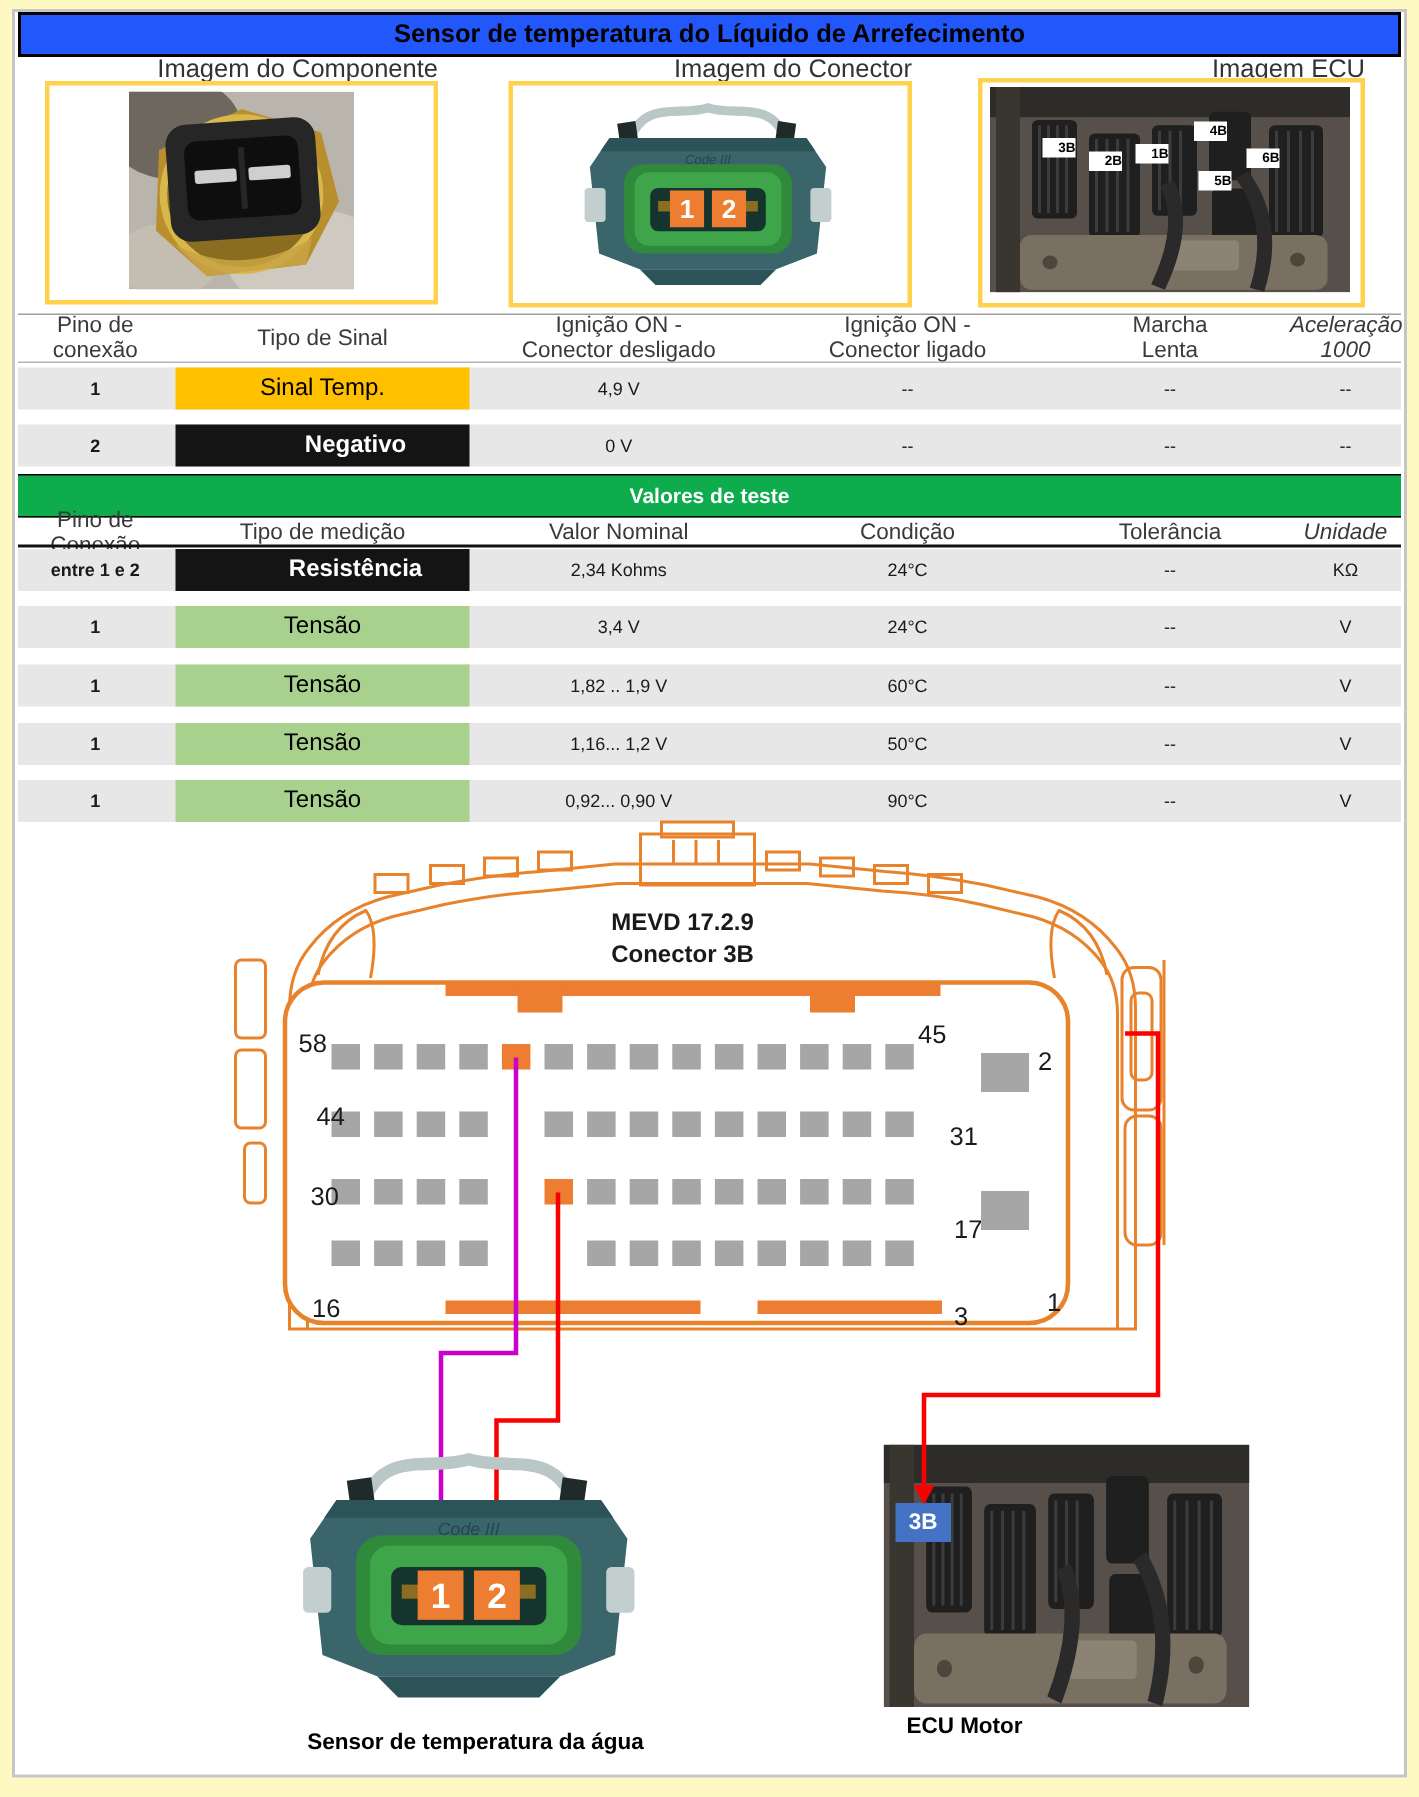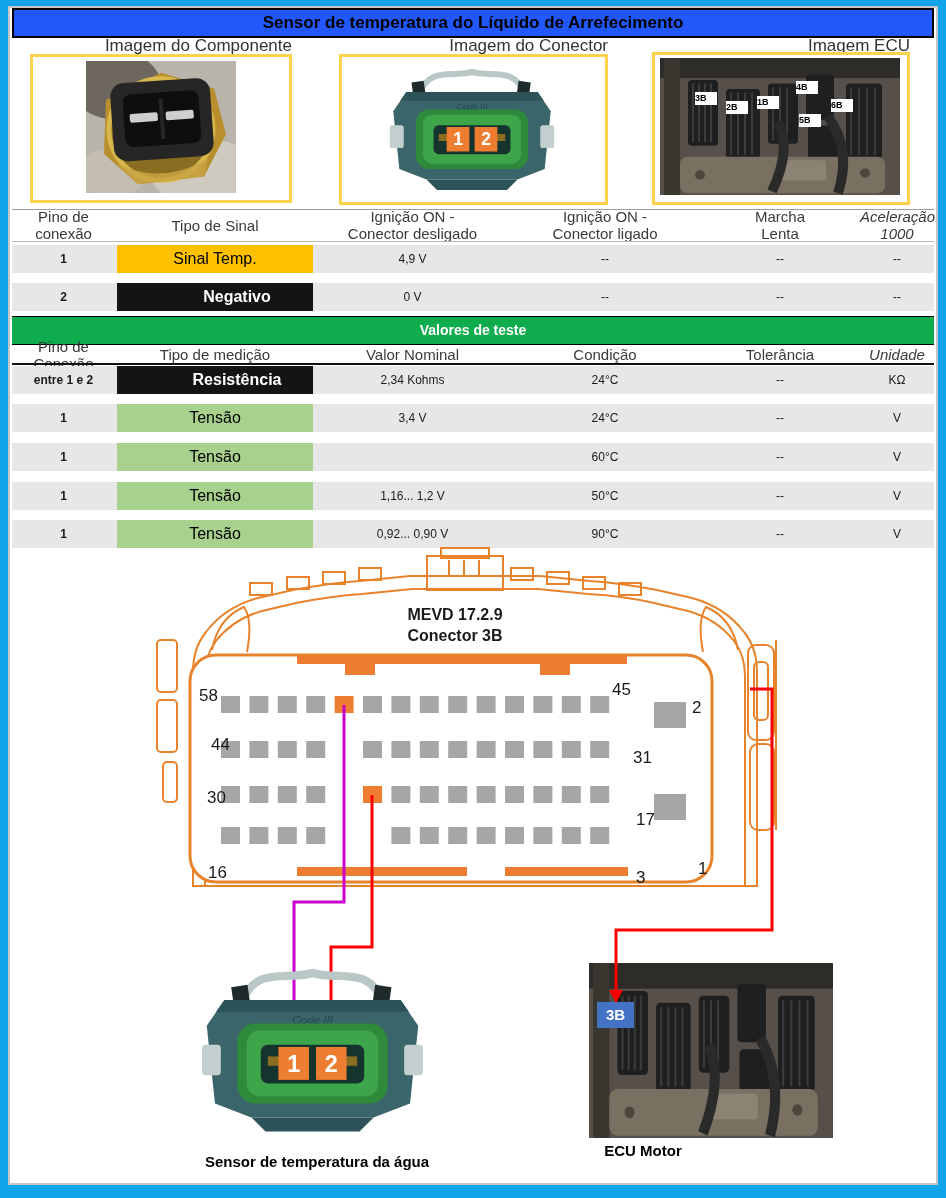--- a/index.html
+++ b/index.html
@@ -1,29 +1,29 @@
 <!DOCTYPE html>
 <html><head>
 <meta charset="utf-8">
 <style>
   html,body{margin:0;padding:0;background:#fff;}
-  .page{position:relative;width:946px;height:1198px;background:#0ea5e9;
+  .page{position:relative;width:946px;height:1198px;background:#fef9c3;
         font-family:"Liberation Sans",sans-serif;overflow:hidden;}
   .frame{position:absolute;left:8px;top:6px;width:926px;height:1175px;
          border:2px solid #C6C6C6;background:#fff;}
   .title-bar{position:absolute;left:12px;top:8px;width:918px;height:26px;
              background:#2257FB;border:2px solid #000;color:#000;
              font-size:17px;font-weight:bold;text-align:center;line-height:26px;}
   .img-label{position:absolute;top:39px;height:14px;font-size:17px;color:#333;
              text-align:right;line-height:14px;}
   .img-box{position:absolute;border:3px solid #FFD24D;background:#fff;}
   .photo{position:absolute;}
   .photo svg{width:100%;height:100%;display:block;}
   .badge{position:absolute;background:#fff;color:#000;font-size:9px;font-weight:bold;
-         text-align:left;width:22px;height:13px;line-height:13px;z-index:3;}
+         text-align:right;width:22px;height:13px;line-height:13px;z-index:3;}
   .badge-blue{position:absolute;background:#4472C4;color:#fff;font-size:15px;font-weight:bold;
          text-align:center;width:37px;height:26px;line-height:26px;z-index:3;}
   .hairline{position:absolute;left:12px;width:922px;background:#9E9E9E;height:1px;}
   .hrow{position:absolute;left:12px;width:922px;color:#3a3a3a;font-size:15px;}
   .hcell{position:absolute;top:0;height:100%;display:flex;flex-direction:column;
          justify-content:center;text-align:center;}
   .trow{position:absolute;left:12px;width:922px;height:28px;background:#E8E7E7;}
   .tcell{position:absolute;top:0;height:28px;line-height:28px;text-align:center;
          font-size:12px;color:#1a1a1a;}
   .pin-col{font-weight:bold;}
@@ -240,20 +240,21 @@
     <div class="tcell c3">3,4 V</div>
     <div class="tcell c4">24°C</div>
     <div class="tcell c5">--</div>
     <div class="tcell c6">V</div>
   </div>
   <div class="trow" style="top:443px;">
     <div class="tcell c1 pin-col">1</div>
     <div class="tcell c2">
         <div class="chip chip-green">Tensão</div>
       </div>
+    <div class="tcell c3">1,82 .. 1,9 V</div>
     <div class="tcell c4">60°C</div>
     <div class="tcell c5">--</div>
     <div class="tcell c6">V</div>
   </div>
   <div class="trow" style="top:482px;">
     <div class="tcell c1 pin-col">1</div>
     <div class="tcell c2">
         <div class="chip chip-green">Tensão</div>
       </div>
     <div class="tcell c3">1,16... 1,2 V</div>

